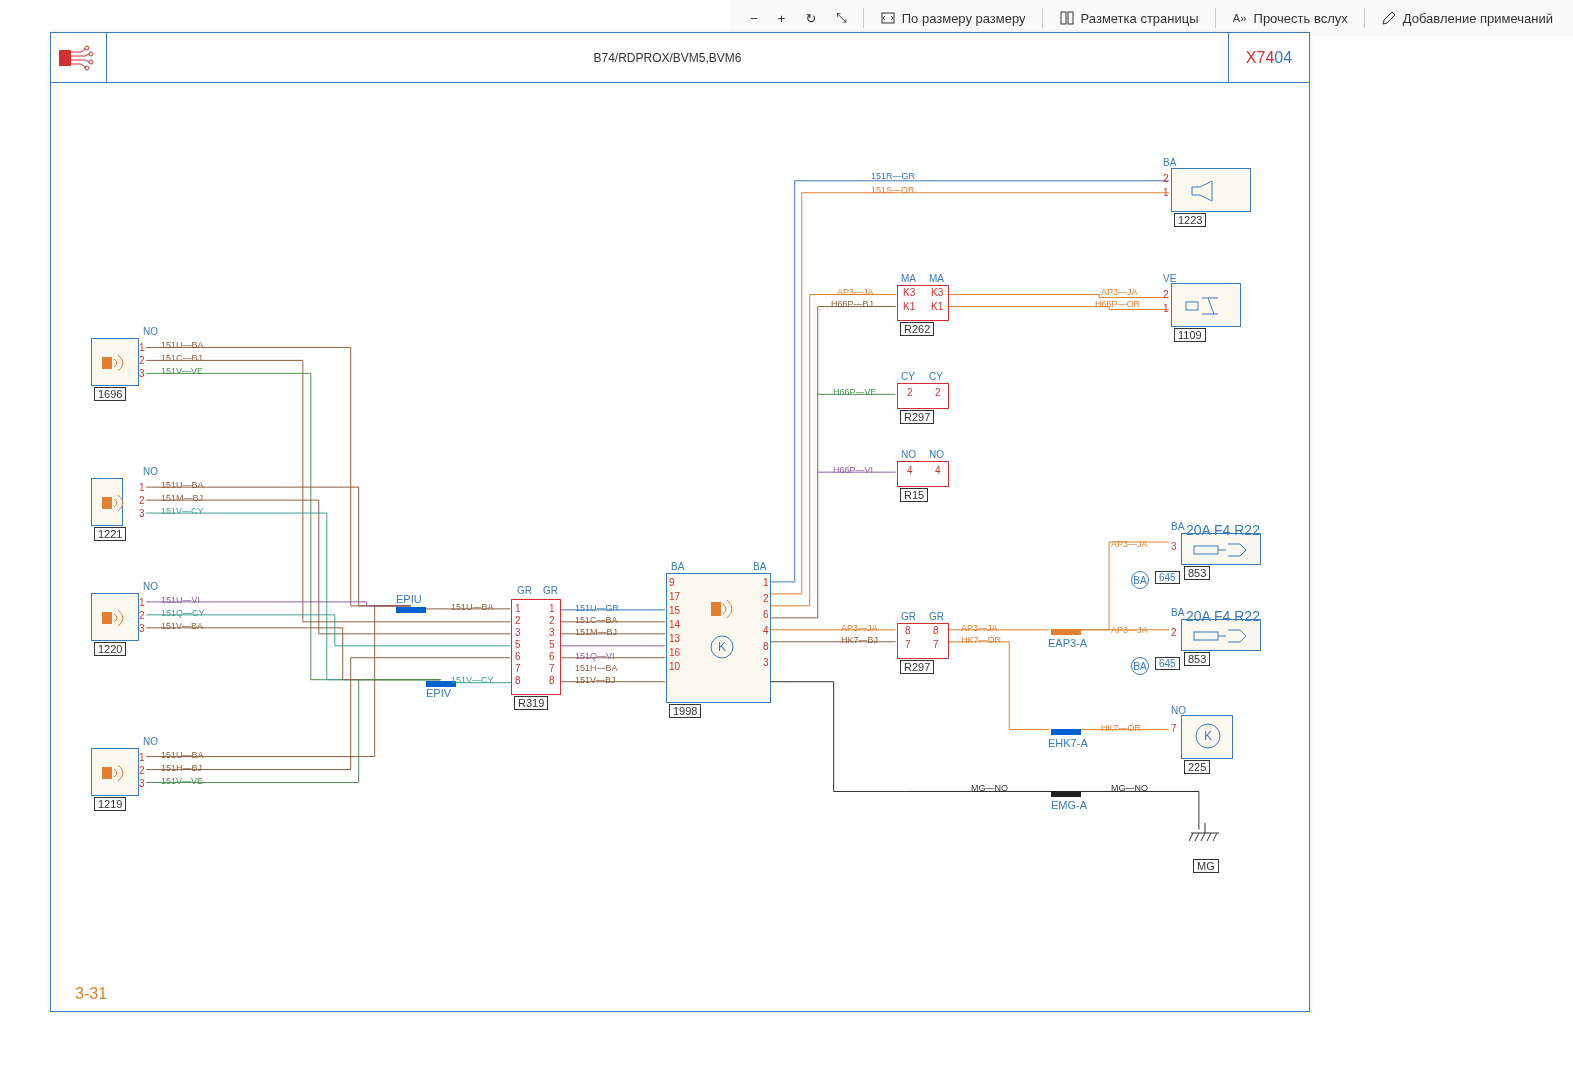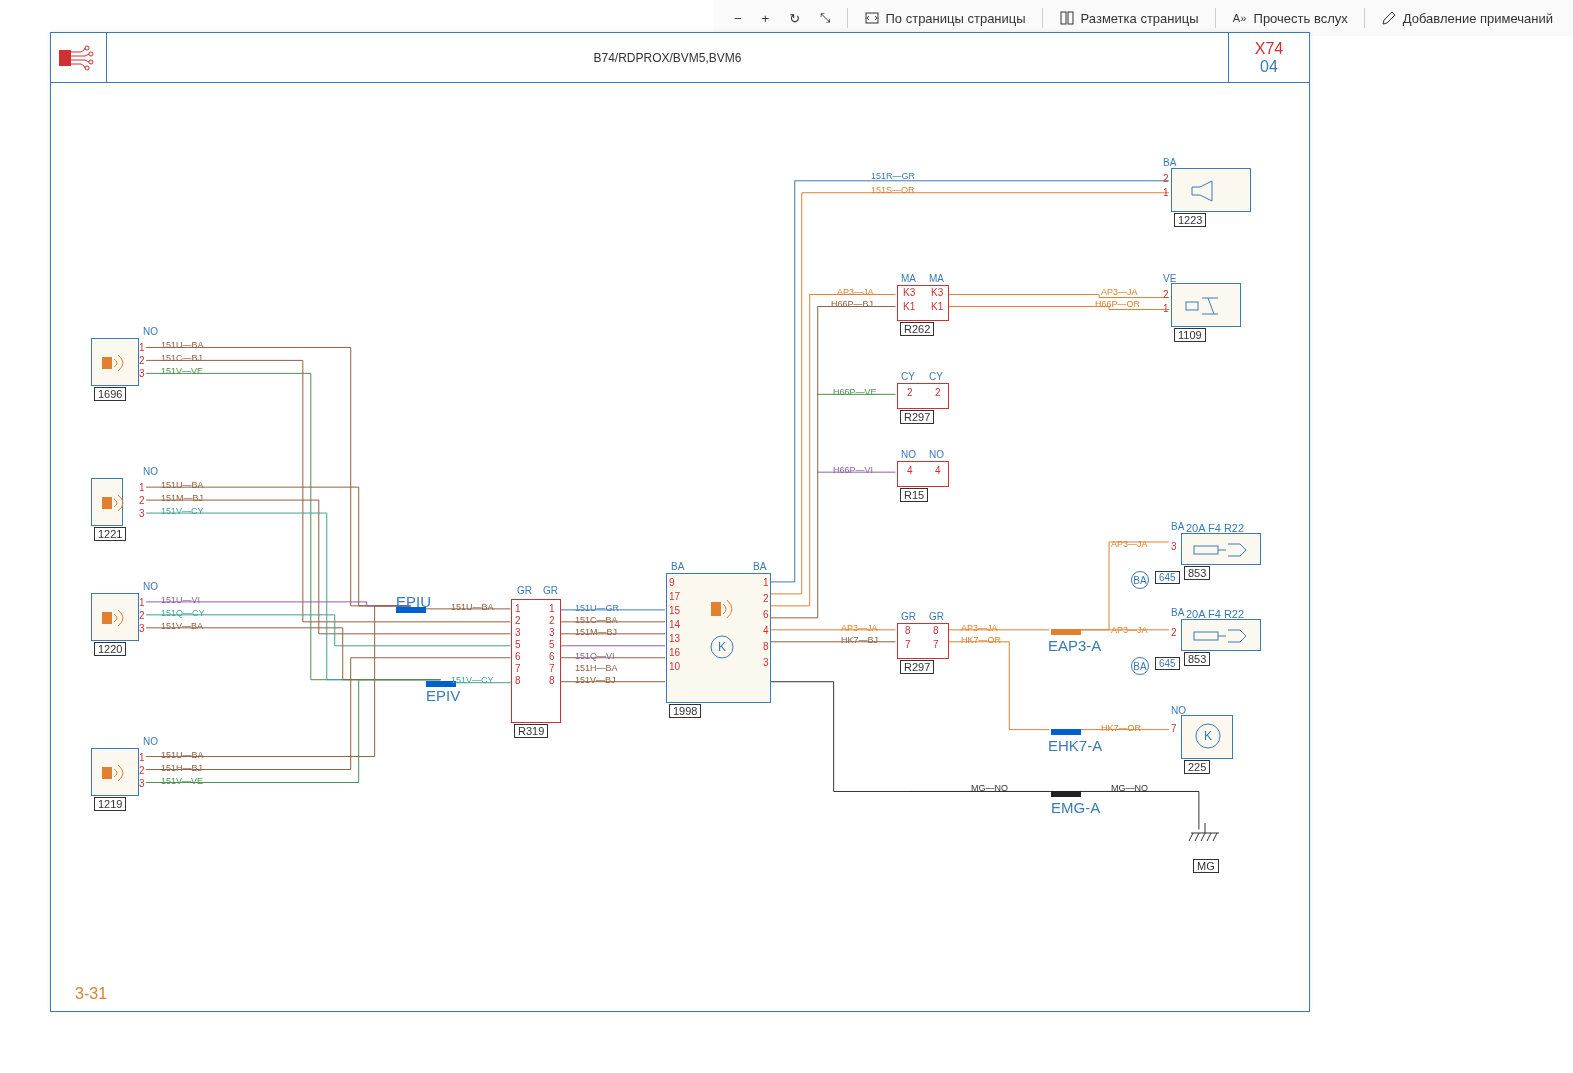--- a/index.html
+++ b/index.html
@@ -5,39 +5,39 @@
 *{box-sizing:border-box;margin:0;padding:0}
 body{font-family:'Segoe UI',Arial,sans-serif;background:#fff;width:1573px;height:1073px;overflow:hidden;position:relative}
 .toolbar{position:absolute;top:0;right:0;height:36px;display:flex;align-items:center;gap:4px;padding:0 12px;font-size:13px;color:#333;background:#fafafa}
 .tbtn{display:flex;align-items:center;gap:6px;padding:4px 8px;cursor:pointer;border:none;background:none;font-size:13px;color:#333}
 .tsep{width:1px;height:20px;background:#ccc;margin:0 4px}
 .ticon{width:16px;height:16px;display:inline-flex;align-items:center;justify-content:center}
 .page{position:absolute;top:32px;left:50px;width:1260px;height:980px;border:1px solid #3a7ab8;background:#fff;box-shadow:0 0 4px rgba(0,0,0,.1)}
 .header-row{position:absolute;top:0;left:0;right:0;height:50px;display:flex;border-bottom:1px solid #3a7ab8}
 .header-logo{width:56px;border-right:1px solid #3a7ab8;display:flex;align-items:center;justify-content:center}
 .header-title{flex:1;border-right:1px solid #3a7ab8;display:flex;align-items:center;justify-content:center;font-size:12px;color:#333}
-.header-code{width:80px;display:flex;flex-direction:column;align-items:center;justify-content:center;font-size:16px}
+.header-code{width:80px;display:flex;flex-direction:row;align-items:center;justify-content:center;font-size:16px}
 .header-code .x{color:#d03030;font-weight:500}
 .header-code .n{color:#3a7ab8}
 .logo-svg{width:44px;height:36px}
 .diagram{position:absolute;top:50px;left:0;right:0;bottom:0}
 .comp{position:absolute;border:1px solid #3a7ab8;background:#fbf8f0}
 .comp-label{position:absolute;bottom:-16px;left:2px;font-size:11px;color:#333;border:1px solid #333;padding:0 3px;background:#fff}
 .pin{position:absolute;font-size:10px;color:#d03030}
 .terminal-label{position:absolute;font-size:10px;color:#3a7ab8}
 .wire-label{position:absolute;font-size:9px;white-space:nowrap}
 .c-blue{color:#3a7ab8}.c-orange{color:#e08030}.c-green{color:#4a9050}.c-cyan{color:#40a090}.c-violet{color:#9060a0}.c-brown{color:#906040}.c-black{color:#333}
 .relay-box{position:absolute;border:1px solid #d03030;background:#fff}
 .splice{position:absolute;width:30px;height:6px;background:#0060d0}
 .splice-or{background:#e08030}
 .splice-bk{background:#222}
-.splice-label{position:absolute;font-size:15px;color:#3a7ab8}
+.splice-label{position:absolute;font-size:11px;color:#3a7ab8}
 .ground{position:absolute}
 .fuse-box{position:absolute;border:1px solid #3a7ab8;background:#fbf8f0}
-.fuse-text{position:absolute;font-size:11px;color:#3a7ab8}
+.fuse-text{position:absolute;font-size:14px;color:#3a7ab8}
 .footer-num{position:absolute;bottom:8px;left:24px;font-size:16px;color:#e08030}
 svg.wires{position:absolute;top:0;left:0;width:100%;height:100%;pointer-events:none}
 svg.wires line,svg.wires path{stroke-width:1;fill:none}
 .s-blue{stroke:#3a7ab8}.s-orange{stroke:#e08030}.s-green{stroke:#4a9050}.s-cyan{stroke:#40a090}.s-violet{stroke:#9060a0}.s-brown{stroke:#906040}.s-black{stroke:#333}
 </style>
 </head>
 <body>
 
 <div class="toolbar">
   <button class="tbtn">
@@ -53,21 +53,21 @@
       <span>⤡</span>
     </button>
   <div class="tsep"></div>
   <button class="tbtn">
     <span class="ticon">
         <svg viewBox="0 0 16 16">
           <rect x="2" y="3" width="12" height="10" fill="none" stroke="#333"></rect>
           <path d="M5 6l-2 2 2 2M11 6l2 2-2 2" stroke="#333" fill="none"></path>
         </svg>
       </span>
-    <span>По страницы страницы</span>
+    <span>По размеру размеру</span>
   </button>
   <div class="tsep"></div>
   <button class="tbtn">
     <span class="ticon">
         <svg viewBox="0 0 16 16">
           <rect x="2" y="2" width="5" height="12" fill="none" stroke="#333"></rect>
           <rect x="9" y="2" width="5" height="12" fill="none" stroke="#333"></rect>
         </svg>
       </span>
     <span>Разметка страницы</span>
@@ -224,21 +224,21 @@
     <div class="splice-label" style="top:510px;left:345px">EPIU</div>
     <div class="splice" style="top:598px;left:375px"></div>
     <div class="splice-label" style="top:604px;left:375px">EPIV</div>
     <div class="splice splice-or" style="top:546px;left:1000px"></div>
     <div class="splice-label" style="top:554px;left:997px">EAP3-A</div>
     <div class="splice" style="top:646px;left:1000px"></div>
     <div class="splice-label" style="top:654px;left:997px">EHK7-A</div>
     <div class="splice splice-bk" style="top:708px;left:1000px"></div>
     <div class="splice-label" style="top:716px;left:1000px">EMG-A</div>
 
-    <div class="relay-box" style="top:516px;left:460px;width:50px;height:124px">
+    <div class="relay-box" style="top:516px;left:460px;width:50px;height:96px">
       <div class="comp-label">R319</div>
     </div>
     <div class="terminal-label" style="top:502px;left:466px">GR</div>
     <div class="terminal-label" style="top:502px;left:492px">GR</div>
     <div class="wire-label c-brown" style="top:519px;left:400px">151U—BA</div>
     <div class="wire-label c-cyan" style="top:592px;left:400px">151V—CY</div>
 
     <div class="comp" style="top:490px;left:615px;width:105px;height:130px">
       <svg style="position:absolute;top:18px;left:38px;width:34px;height:34px" viewBox="0 0 34 34">
         <rect x="6" y="10" width="10" height="14" fill="#e08030"></rect>

